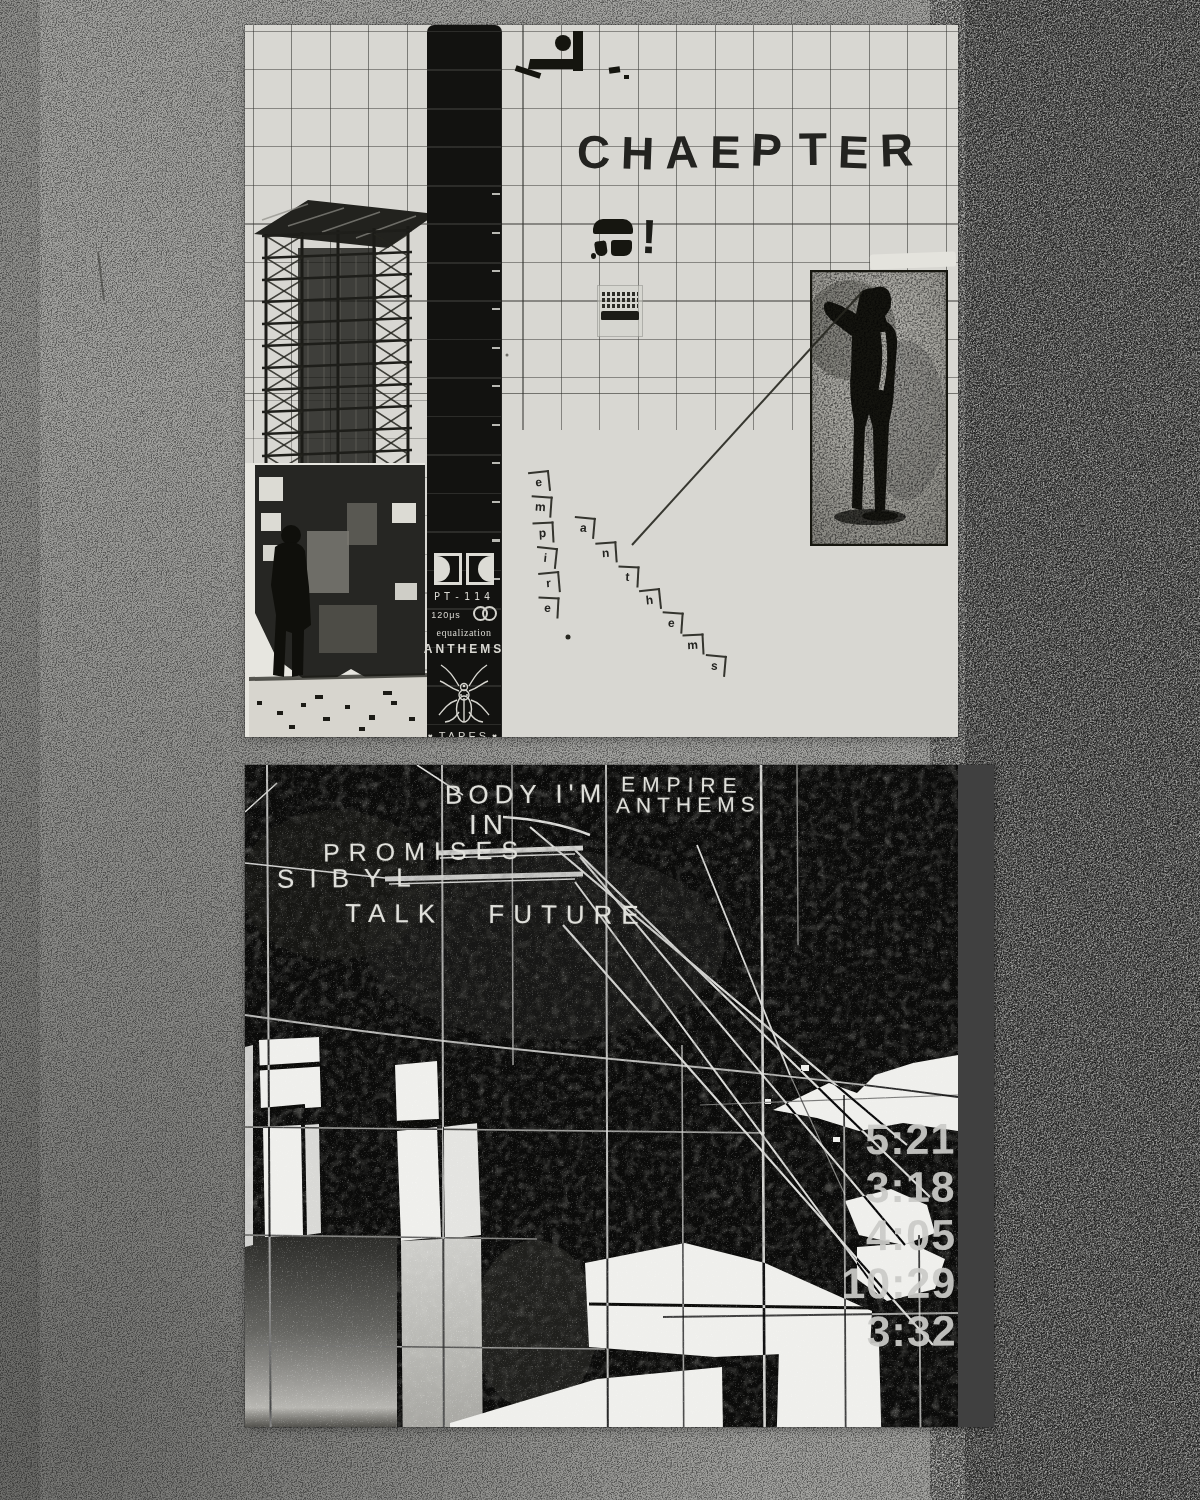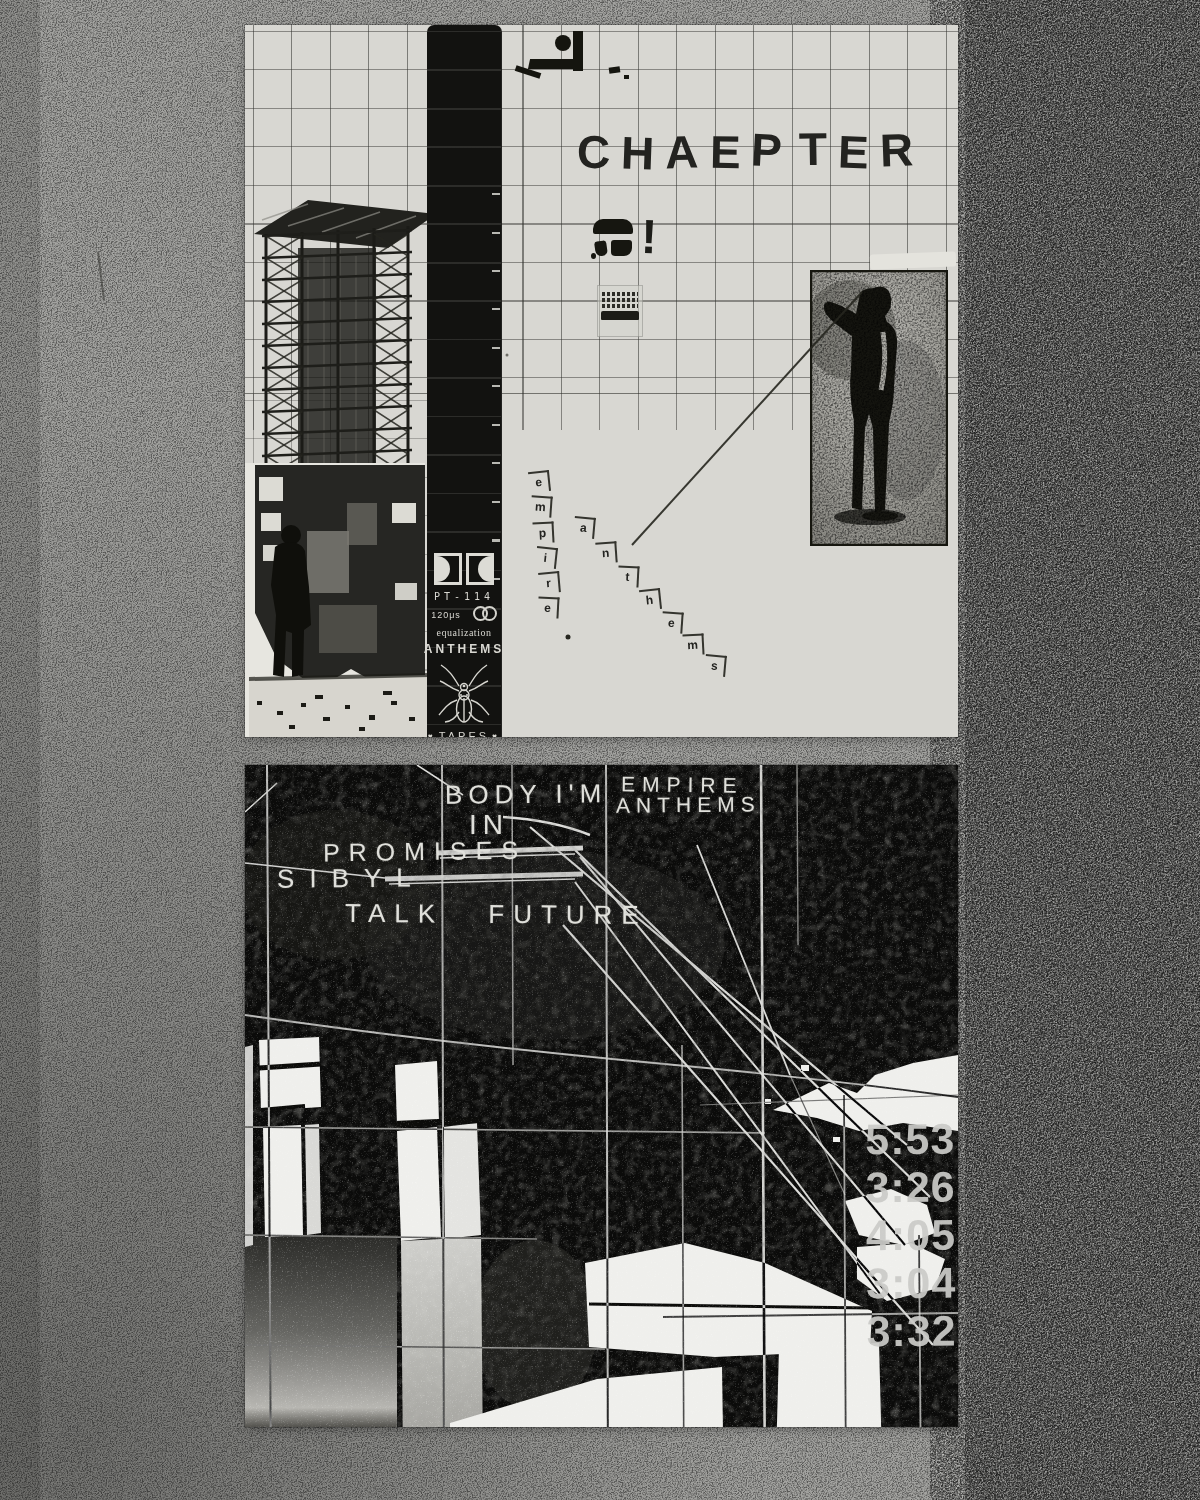--- a/index.html
+++ b/index.html
@@ -6,21 +6,21 @@
   body{
     width:1200px;height:1500px;position:relative;overflow:hidden;
     background:#a2a29f;
     font-family:"Liberation Sans", sans-serif;
   }
   
   .bg-svg{position:absolute;inset:0;z-index:0;}
   
   .panel{position:absolute;z-index:2;box-shadow:0 0 0 1px rgba(0,0,0,.18),0 3px 9px rgba(0,0,0,.28);}
   .front{left:245px;top:25px;width:713px;height:712px;background:#d8d7d2;overflow:hidden;}
-  .back {left:245px;top:765px;width:713px;height:662px;background:#404040;overflow:hidden;}
+  .back {left:245px;top:765px;width:713px;height:662px;background:#404040;overflow:hidden;padding-left:36px;}
   
   .grid-band{position:absolute;left:0;top:0;width:713px;height:368px;
     background-image:
       repeating-linear-gradient(to right, rgba(48,48,44,.55) 0 1px, transparent 1px 38.5px),
       repeating-linear-gradient(to bottom, rgba(48,48,44,.48) 0 1px, transparent 1px 38.5px);
     background-position:8px 6px;border-bottom:1px solid rgba(48,48,44,.6);}
   .grid-ticks{position:absolute;left:0;top:369px;width:713px;height:36px;
     background-image:repeating-linear-gradient(to right, rgba(48,48,44,.5) 0 1px, transparent 1px 38.5px);
     background-position:8px 0;}
   .grid-left{position:absolute;left:0;top:369px;width:182px;height:343px;
@@ -405,19 +405,19 @@
     <div class="bt t-body1">BODY I'M</div>
     <div class="bt t-body2">IN</div>
     <div class="bt t-emp1">EMPIRE</div>
     <div class="bt t-emp2">ANTHEMS</div>
     <div class="bt t-prom">PROMISES</div>
     <div class="bt t-sib">SIBYL</div>
     <div class="bt t-talk">TALK FUTURE</div>
   </div>
 
   <div class="durations">
-    <div>5:53</div>
-    <div>3:26</div>
+    <div>5:21</div>
+    <div>3:18</div>
     <div>4:05</div>
-    <div>3:04</div>
+    <div>10:29</div>
     <div>3:32</div>
   </div>
 </div>
 
 </body></html>

